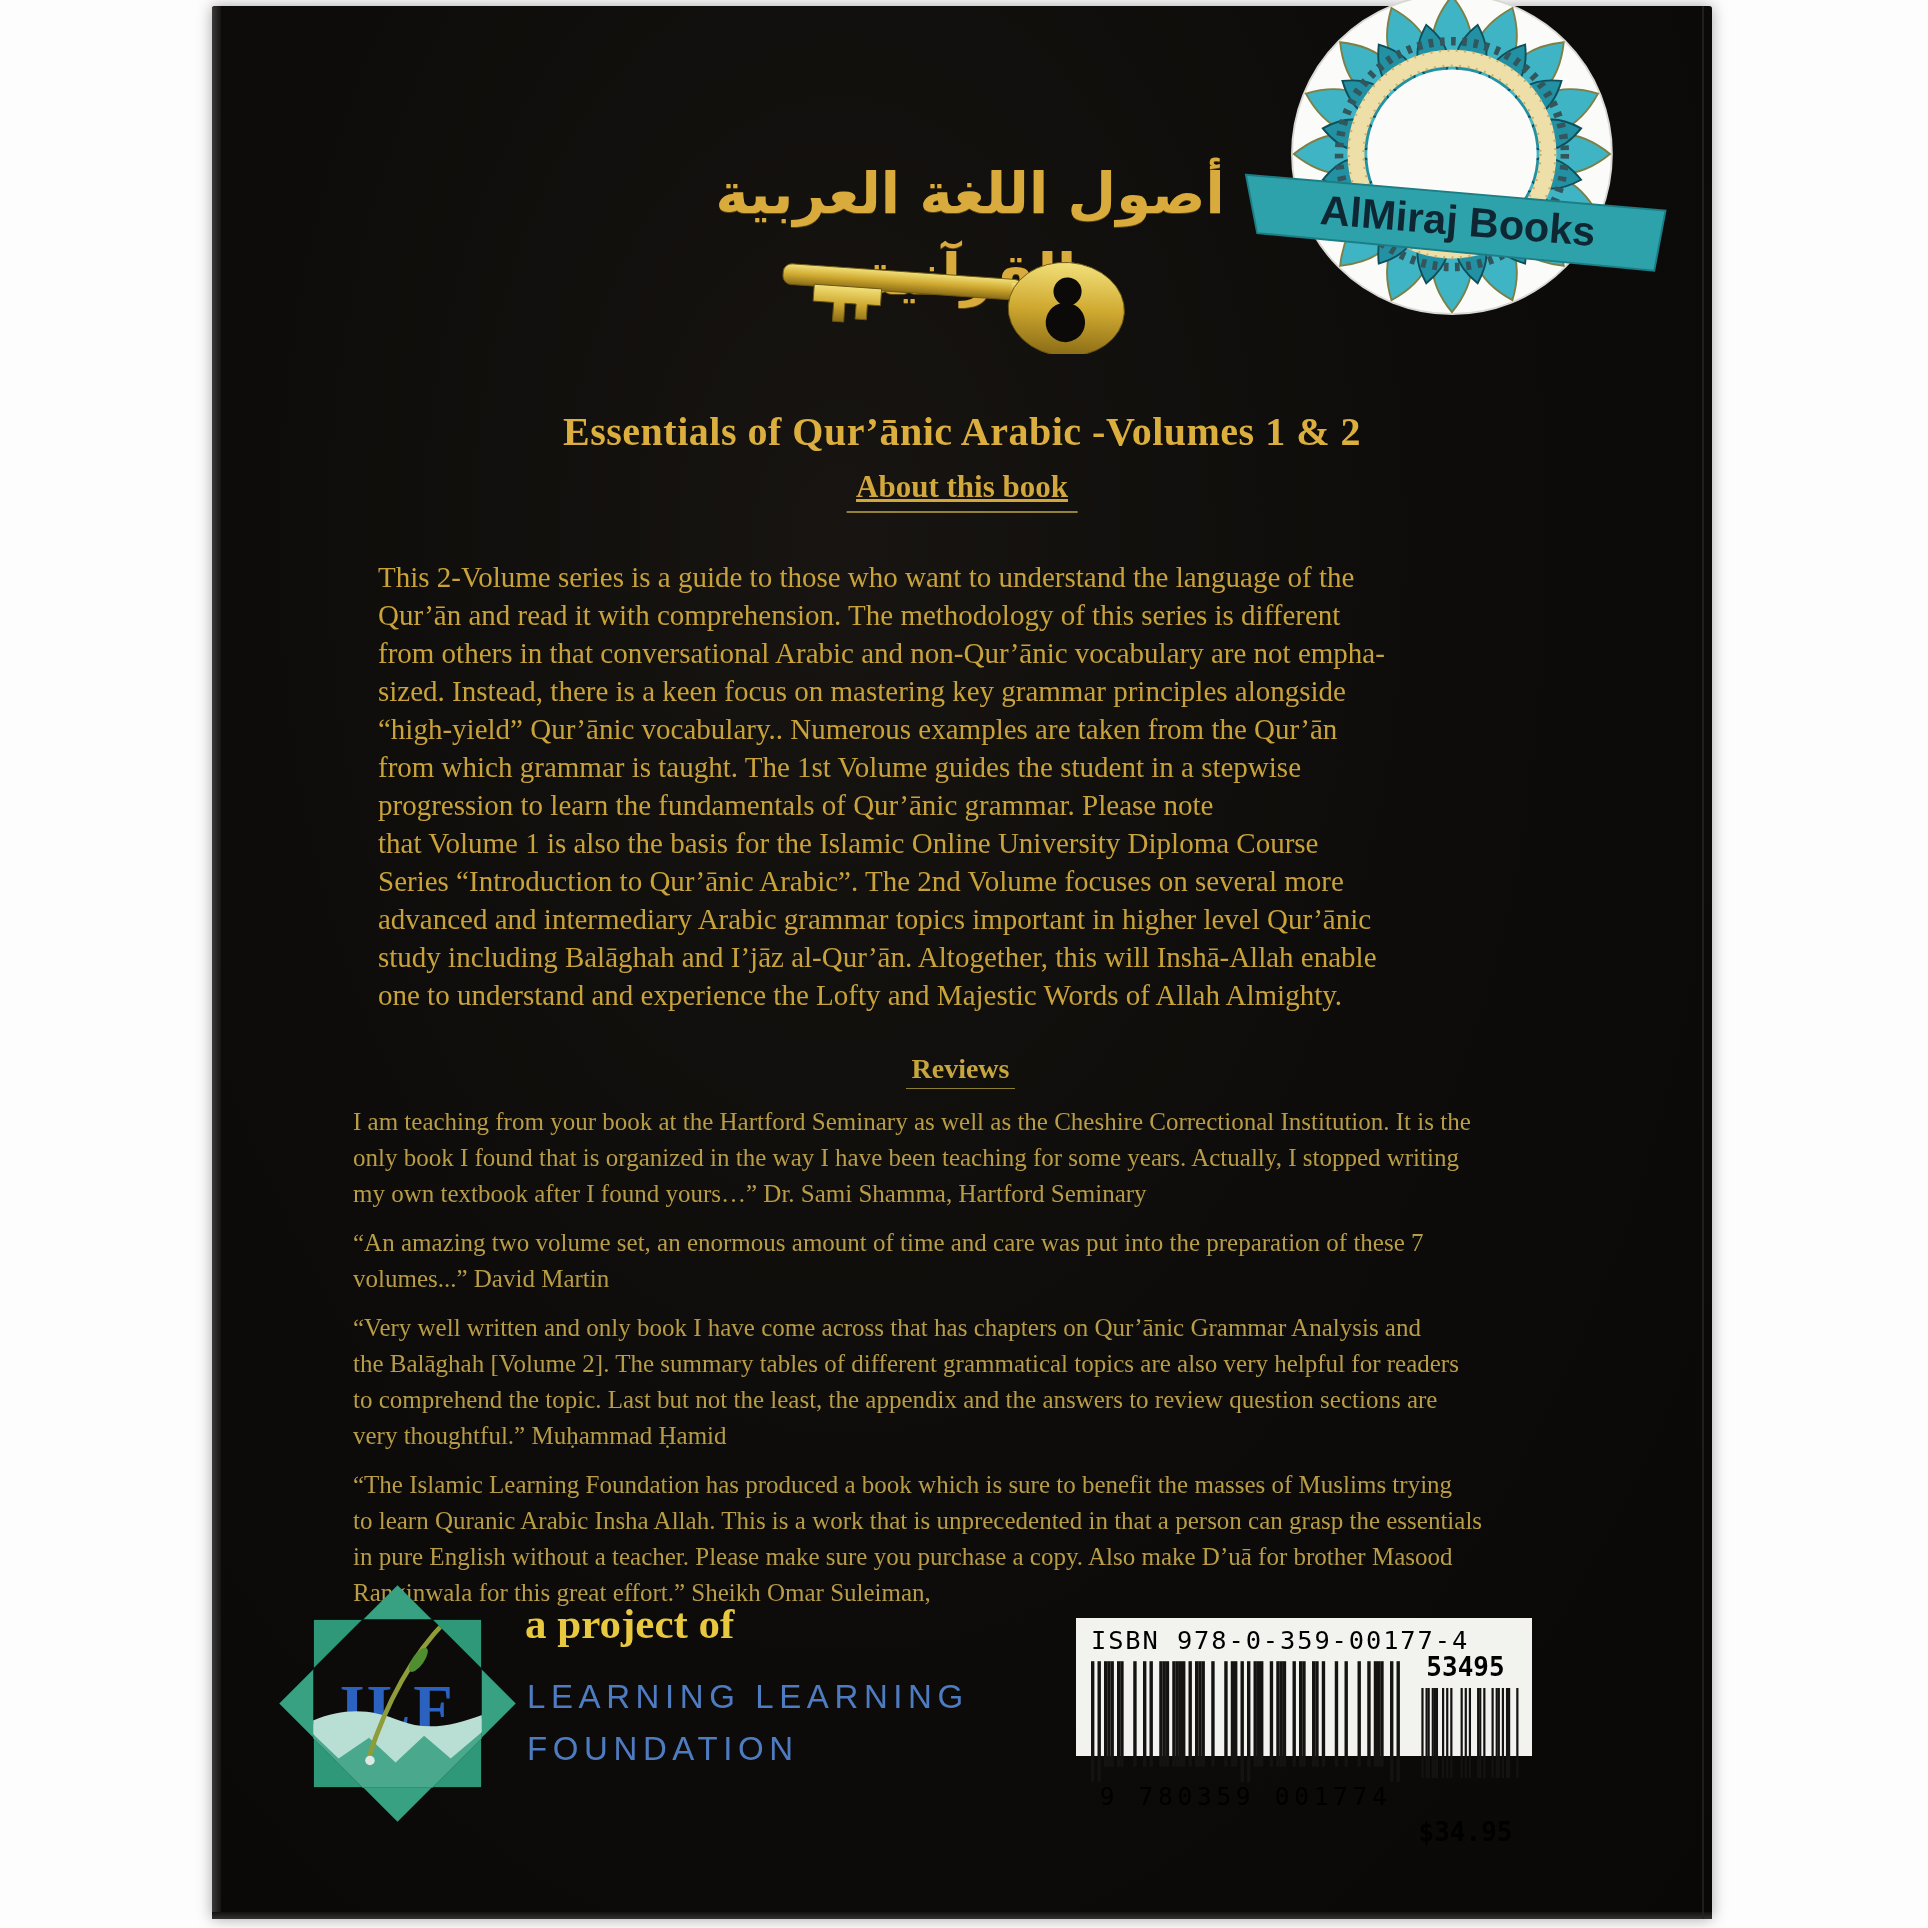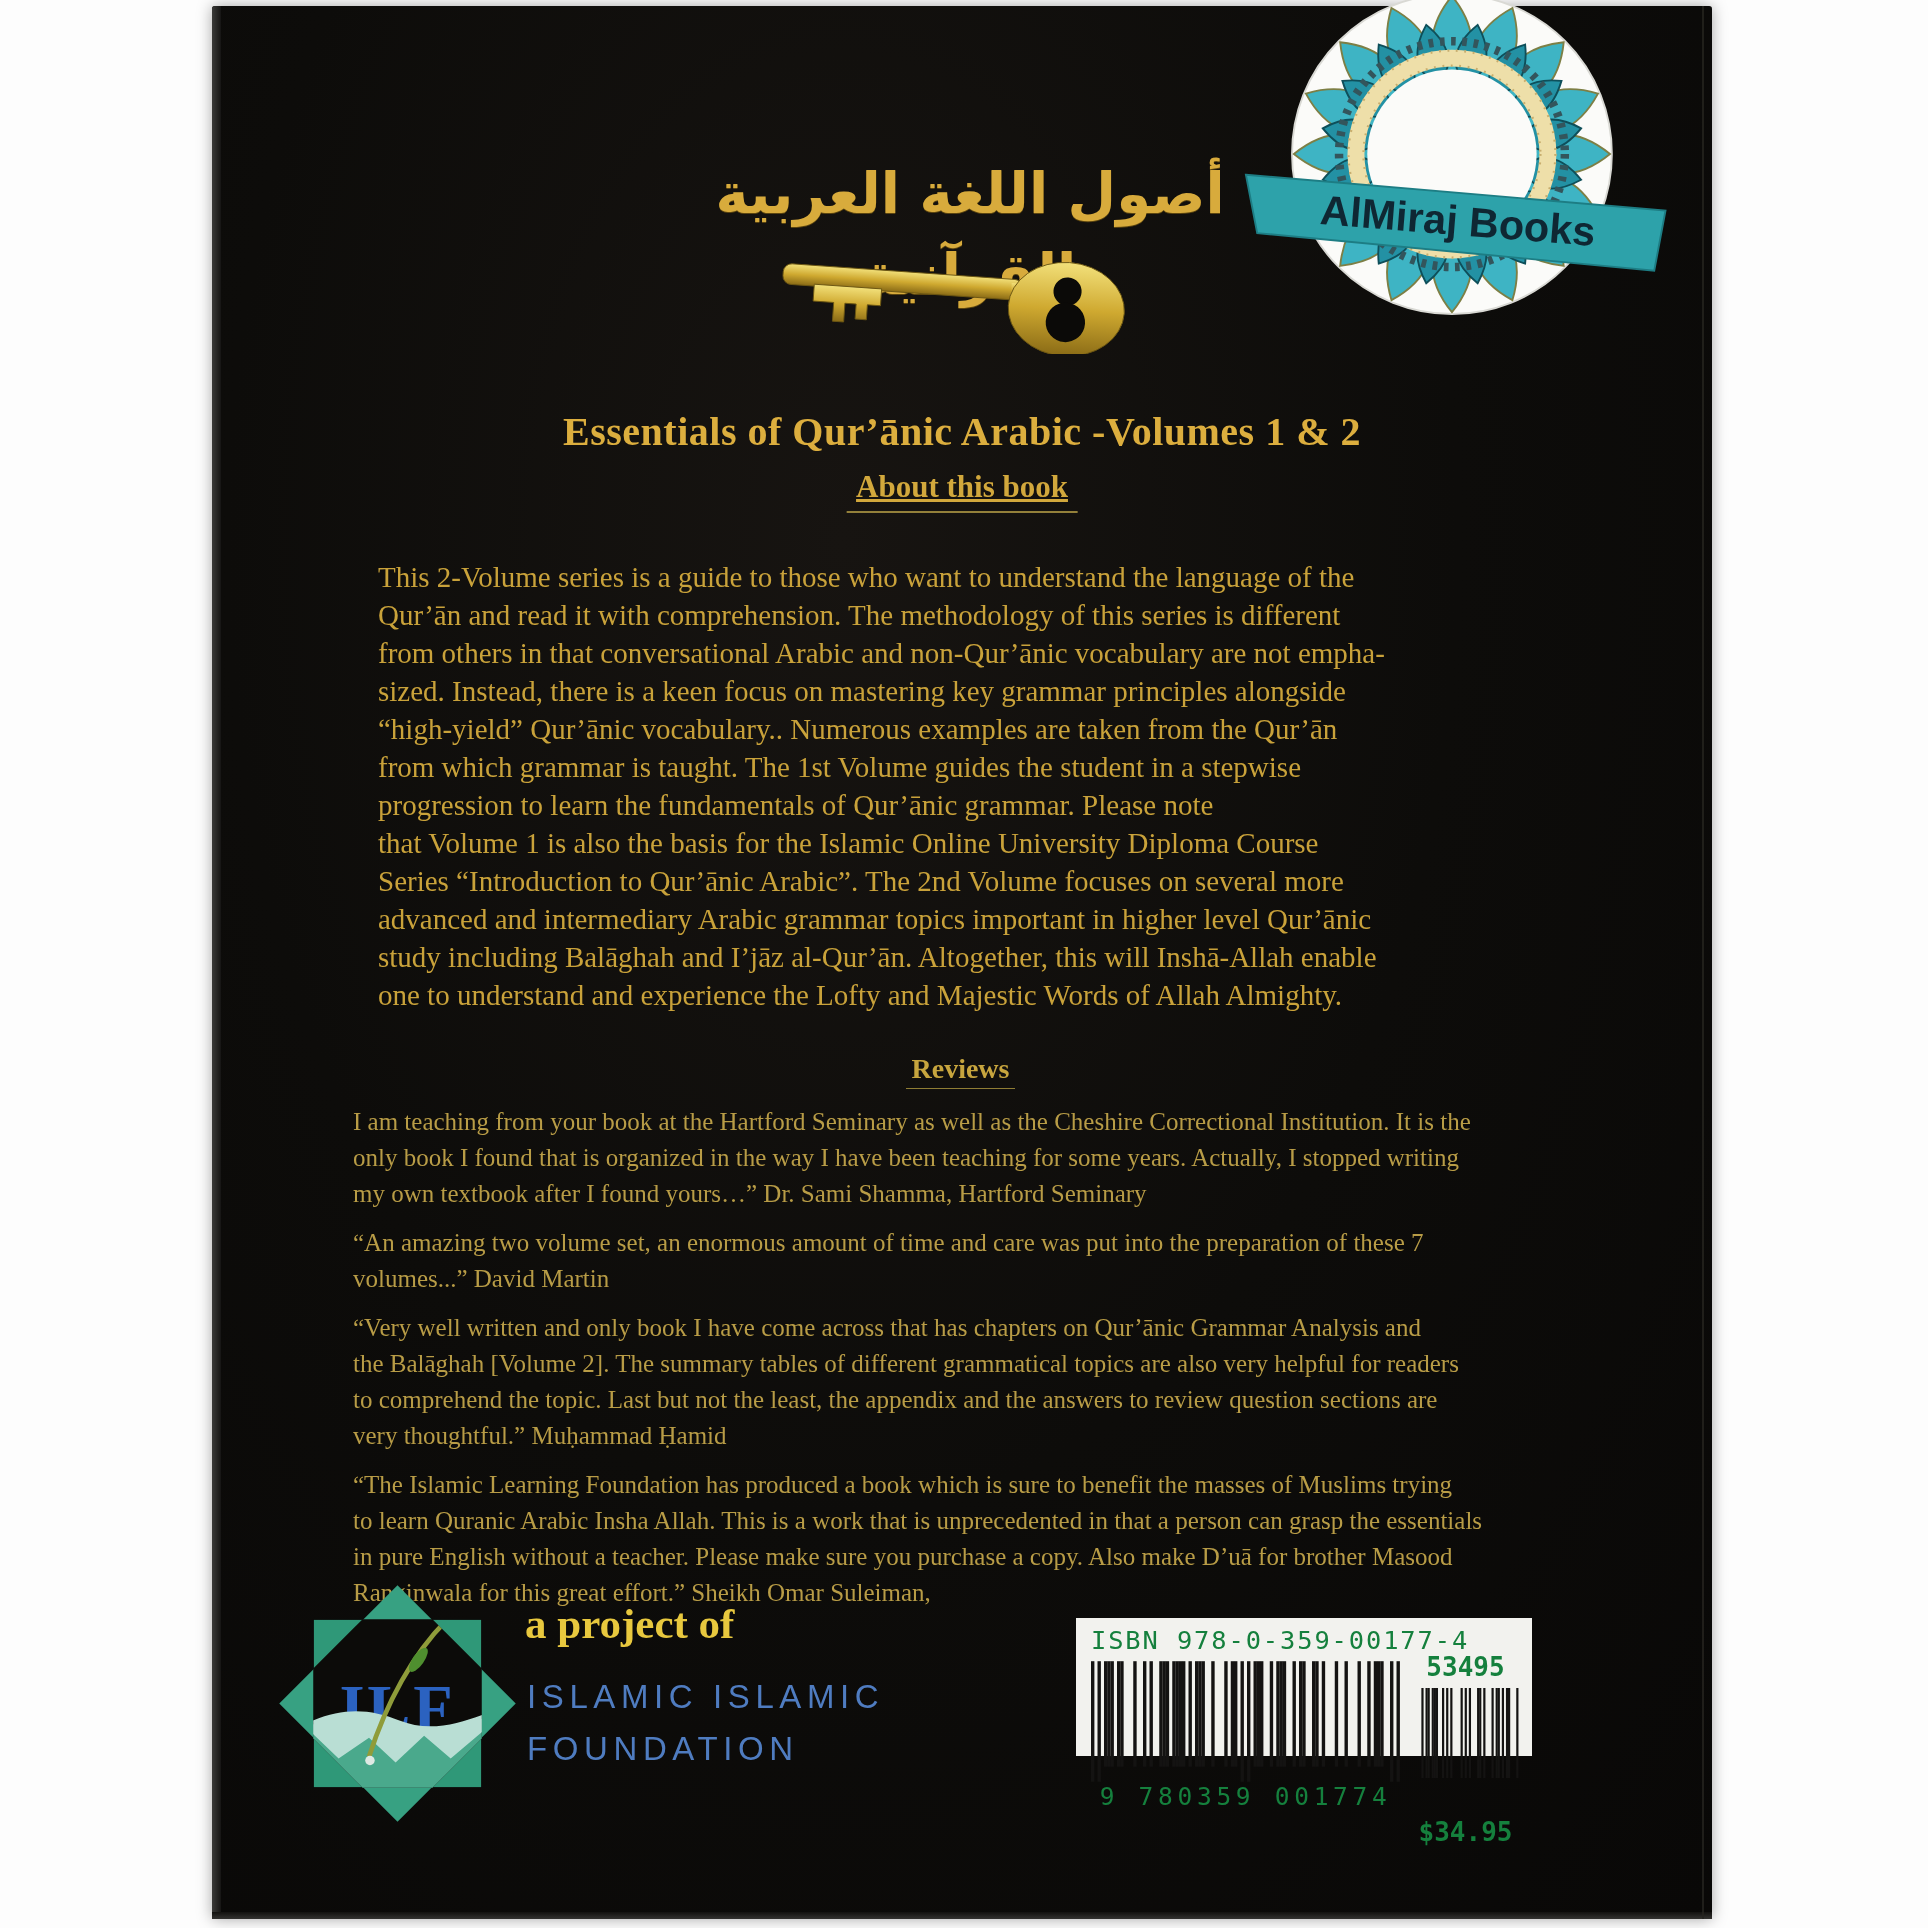--- a/index.html
+++ b/index.html
@@ -29,21 +29,21 @@
   .reviews-head{width:max-content;margin:0 auto 15px auto;font-size:28px;font-weight:bold;
         color:#c7a53e;padding:0 5.6px 3.8px 5.6px;border-bottom:1.9px solid #8f7d34;}
   .review{font-size:25px;line-height:36px;white-space:pre-line;margin:0 0 13px 0;}
 
   .ilf-logo{position:absolute;left:62px;top:1574px;width:247px;height:247px;}
   .project-of{position:absolute;left:313px;top:1593px;font-size:43px;font-weight:bold;color:#e8c83e;}
   .ilf-name{position:absolute;left:315px;top:1665px;font-family:"Liberation Sans","DejaVu Sans",sans-serif;
         font-size:33px;line-height:52px;letter-spacing:5.6px;color:#4f7cc0;font-weight:400;}
 
   .barcode-box{position:absolute;left:864px;top:1612px;width:456px;height:138px;background:#f2f2ee;
-        font-family:"DejaVu Sans Mono","Liberation Mono",monospace;color:#15803d;}
+        font-family:"DejaVu Sans Mono","Liberation Mono",monospace;color:#000000;}
   .isbn-label{position:absolute;left:15px;top:7.5px;font-size:25.4px;letter-spacing:1.9px;white-space:nowrap;}
   .ean13-bars{position:absolute;left:15px;top:43px;}
   .ean-digits{position:absolute;left:5.6px;top:164px;width:328px;text-align:center;font-size:24.5px;letter-spacing:4.7px;white-space:nowrap;}
   .price-code{position:absolute;left:333px;top:34px;width:113px;text-align:center;font-size:26px;font-weight:bold;}
   .ean5-bars{position:absolute;left:343px;top:70px;}
   .price{position:absolute;left:333px;top:164px;width:113px;text-align:center;font-size:26px;font-weight:bold;margin-top:35px;}
 
   .sticker{position:absolute;left:1028px;top:-9.4px;width:438px;height:334px;}
 </style>
 </head>
@@ -124,21 +124,21 @@
           <path d="M41,148 C75,134 102,136 132,148 C162,160 192,152 219,142 L219,160 L186,188 L158,164 L128,192 L100,166 L68,188 L41,162 Z" fill="#b9ded4"></path>
           <path d="M100,186 C118,130 146,78 182,42" fill="none" stroke="#8f9c3a" stroke-width="5"></path>
           <ellipse cx="152" cy="84" rx="6" ry="15" fill="#4f8f2f" transform="rotate(35 152 84)"></ellipse>
           <circle cx="101" cy="190" r="5" fill="#dfe9e4"></circle>
         </g>
       </svg>
     </div>
 
     <div class="project-of">a project of</div>
     <div class="ilf-name">
-      <div>ISLAMIC ISLAMIC</div>
+      <div>LEARNING LEARNING</div>
       <div>FOUNDATION</div>
     </div>
 
     <div class="barcode-box">
       <div class="isbn-label">ISBN 978-0-359-00177-4</div>
       <div class="ean13-bars"><svg width="309" height="121" viewBox="0 0 328 128">
             <rect x="0.00" y="0" width="3.6" height="128" fill="#141312"></rect>
             <rect x="6.90" y="0" width="3.6" height="128" fill="#141312"></rect>
             <rect x="13.80" y="0" width="3.6" height="112" fill="#141312"></rect>
             <rect x="17.25" y="0" width="3.6" height="112" fill="#141312"></rect>

